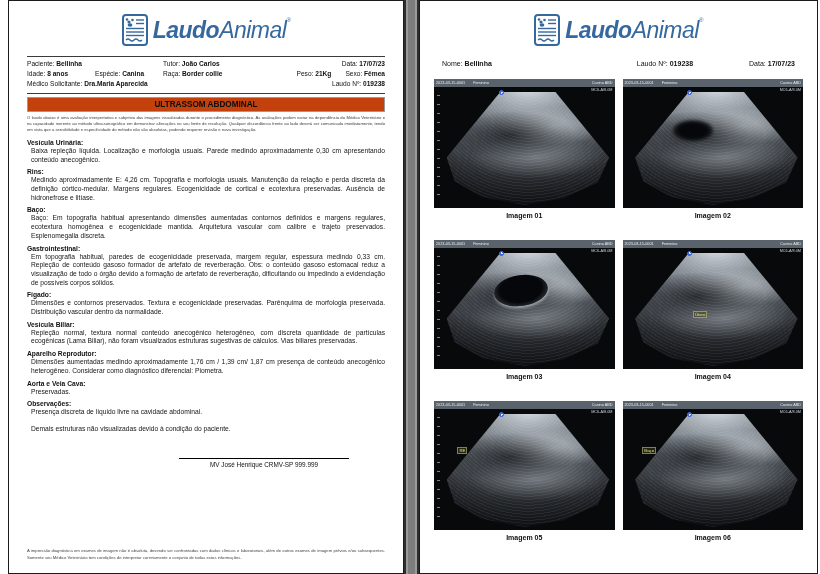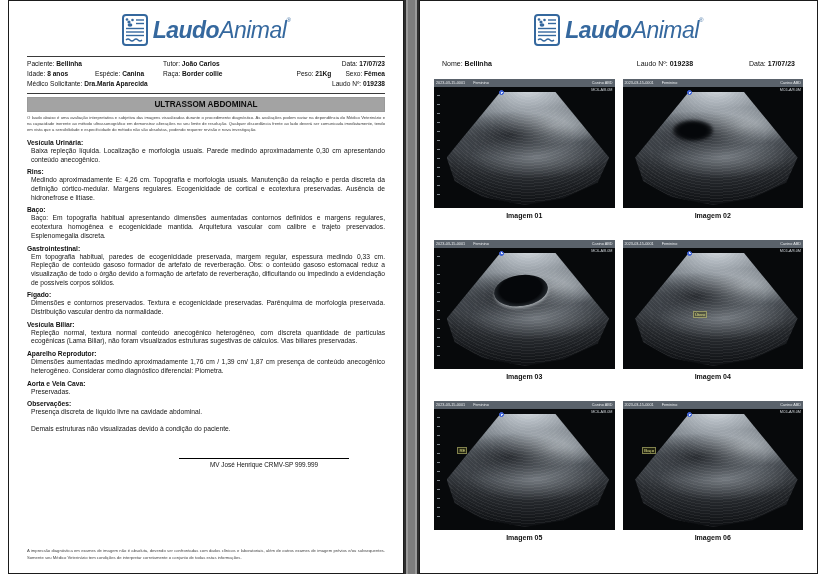--- a/index.html
+++ b/index.html
@@ -19,21 +19,21 @@
   .logo-word .b { font-weight:bold;font-style:italic; }
   .logo-reg { font-size:6px; color:#35689e; vertical-align:top; position:relative; top:-2px; }
 
   
   .p1-inner { padding:0 18px; }
   .pat-table { margin-top:10px; border-top:1px solid #3a3a3a; border-bottom:1px solid #3a3a3a; padding:2px 0 3px; font-size:6.6px; line-height:1.55; color:#111; }
   .pat-row { display:flex; }
   .pat-cell { white-space:nowrap; }
   .pat-val { font-weight:bold; }
   .grow { flex:1; }
-  .title-bar { margin-top:3px; background:#a3a3a3; border:1px solid #9a9a9a; text-align:center; font-weight:bold; font-size:8.2px; padding:2px 0; color:#0d0d0d; }
+  .title-bar { margin-top:3px; background:#c2410c; border:1px solid #9a9a9a; text-align:center; font-weight:bold; font-size:8.2px; padding:2px 0; color:#0d0d0d; }
   .disclaimer { margin-top:3px; font-size:4.2px; line-height:1.45; color:#3c3c3c; text-align:justify; }
   .sections { margin-top:6px; }
   .sec { margin-bottom:4px; }
   .sec-title { font-weight:bold; font-size:6.7px; color:#101010; }
   .sec-body { font-size:6.7px; line-height:1.3; color:#151515; text-align:justify; padding-left:4px; margin-top:1px; }
   .extra-note { font-size:6.7px; color:#151515; padding-left:4px; margin-top:8px; }
   .sig-block { margin-top:26px; margin-left:auto; margin-right:36px; width:170px; border-top:1px solid #000; padding-top:2px; text-align:center; font-size:6.4px; color:#111; }
   .p1-footer { position:absolute; left:18px; right:18px; bottom:12px; font-size:4.2px; line-height:1.5; color:#444; text-align:justify; }
 
   

